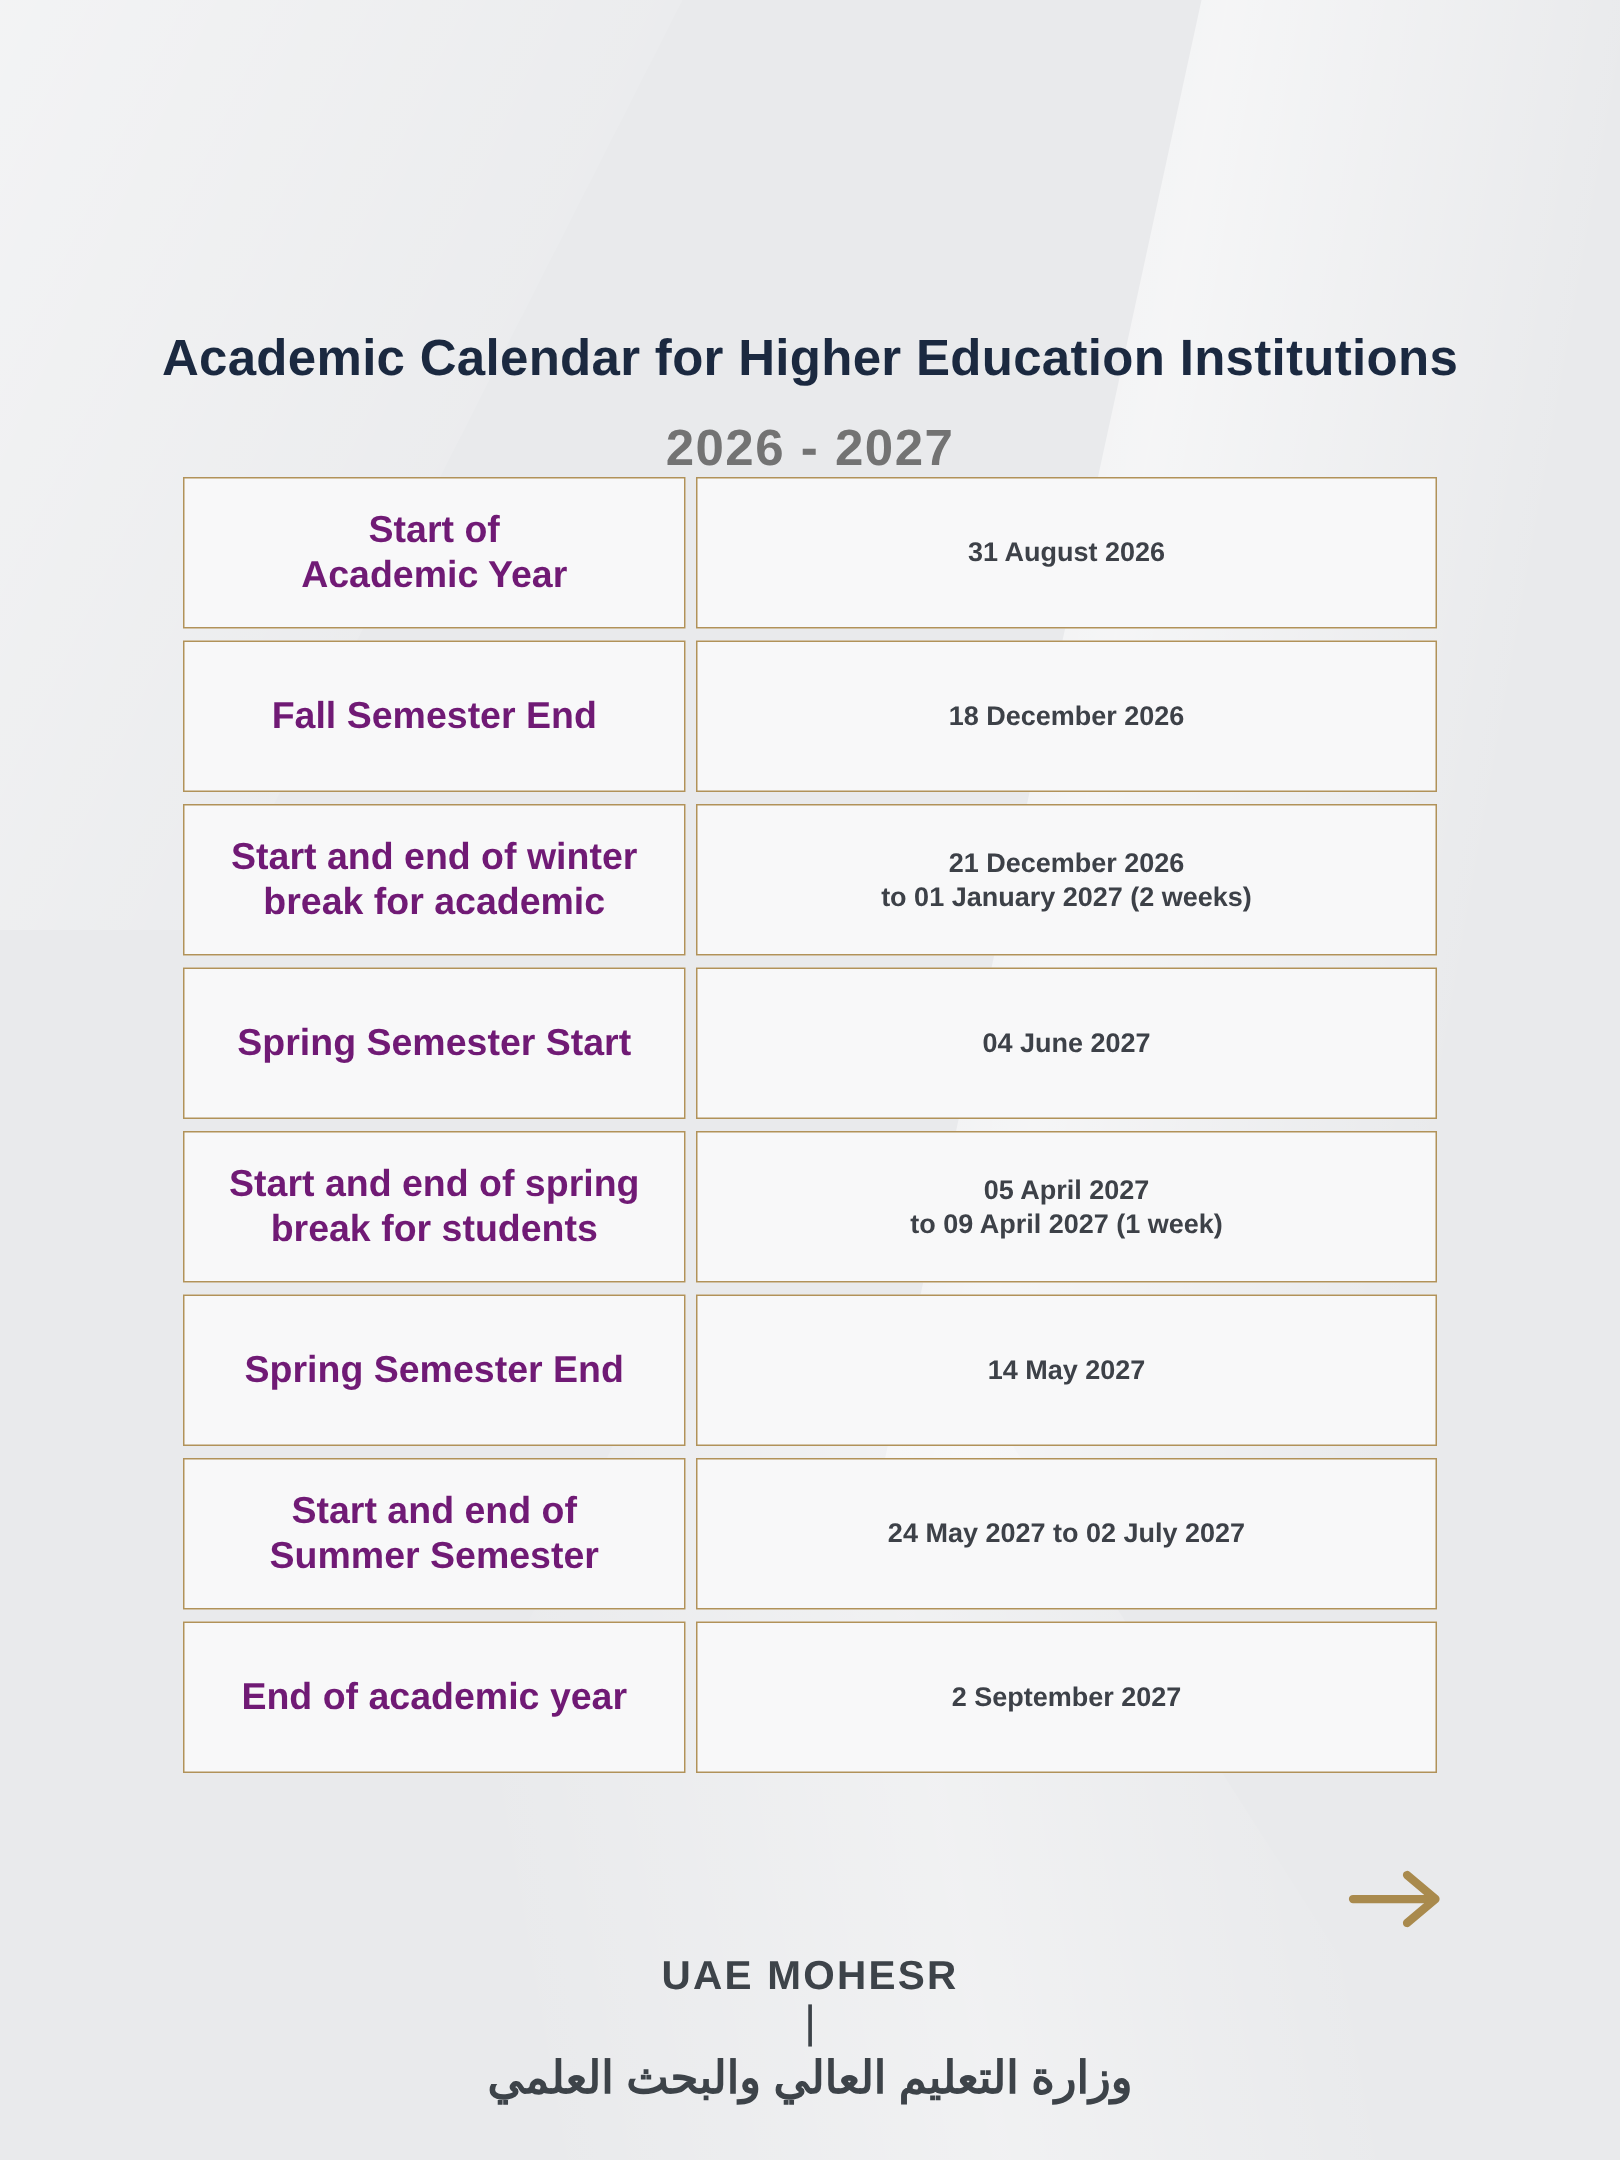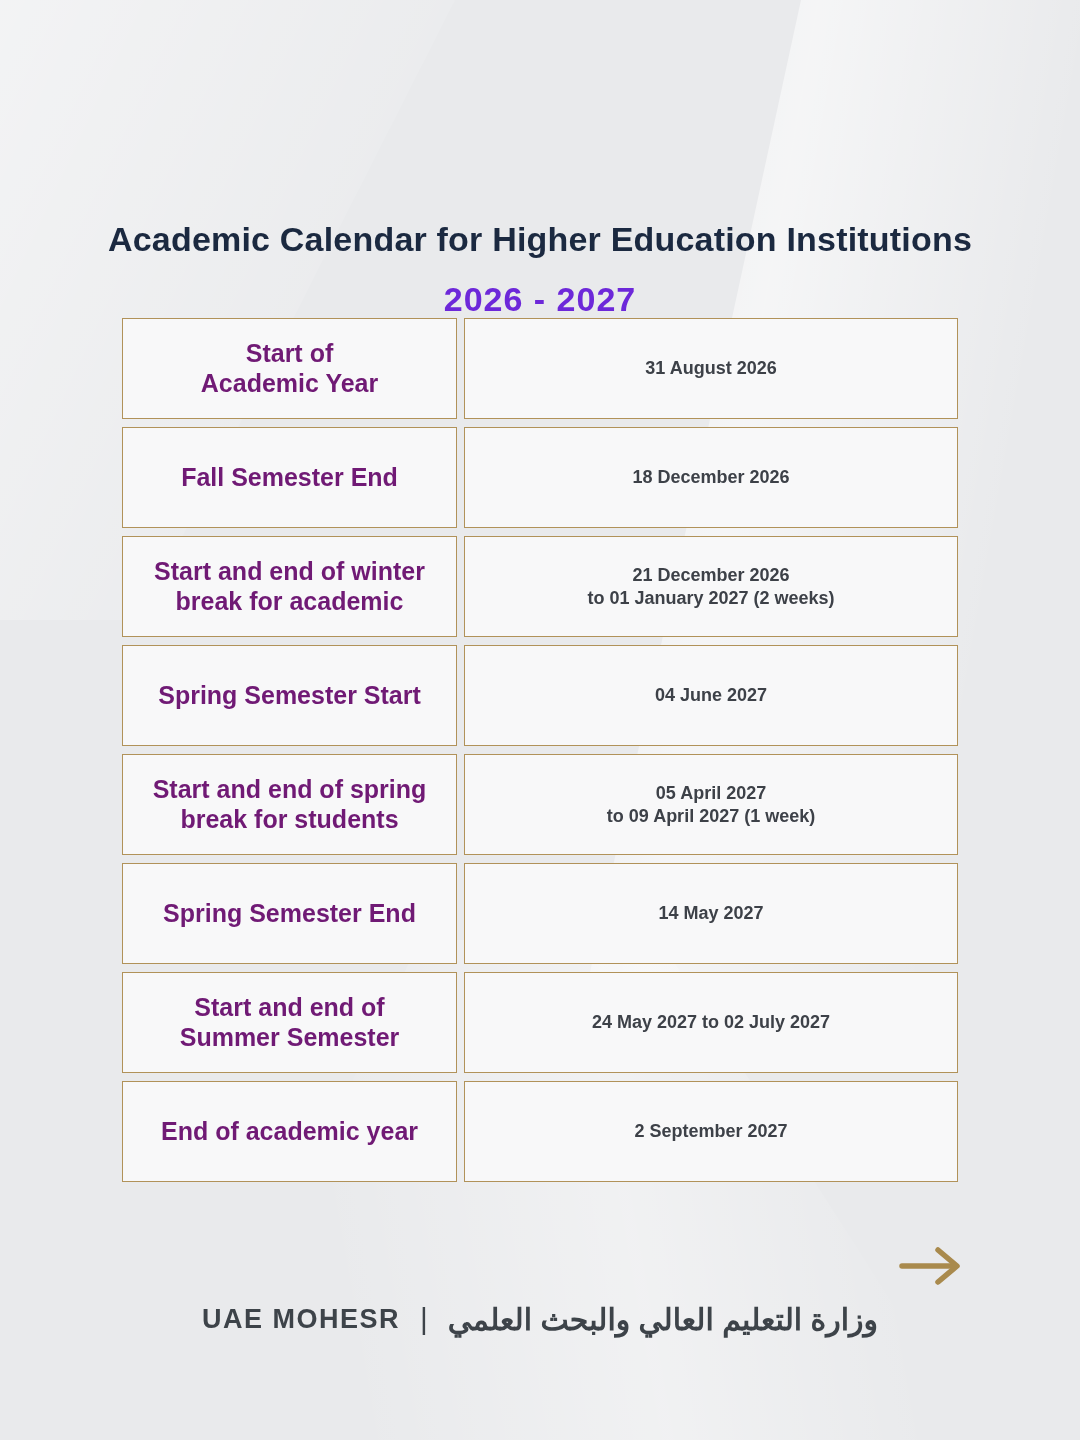--- a/index.html
+++ b/index.html
@@ -51,21 +51,21 @@
     margin-top: 12px;
   }
   .page-subtitle {
     position: absolute;
     top: 252px;
     left: 0;
     width: 100%;
     text-align: center;
     font-size: 34px;
     font-weight: bold;
-    color: #6d28d9;
+    color: #737373;
     letter-spacing: 1px;
   }
 
   .calendar-table {
     position: absolute;
     top: 318px;
     left: 122px;
     width: 836px;
     display: grid;
     grid-template-columns: 335px 494px;
@@ -108,22 +108,23 @@
   .next-arrow svg { display: block; width: 100%; height: 100%; }
 
   .footer-logo {
     position: absolute;
     top: 1302px;
     left: 0;
     width: 100%;
     display: flex;
     align-items: center;
     justify-content: center;
-    gap: 20px;
+    gap: 0;
     color: #3d4349;
+    flex-direction: column;
   }
   .footer-logo .logo-en {
     font-size: 27px;
     font-weight: bold;
     letter-spacing: 1.5px;
   }
   .footer-logo .logo-divider {
     font-size: 30px;
     font-weight: 400;
     transform: translateY(-1px);

